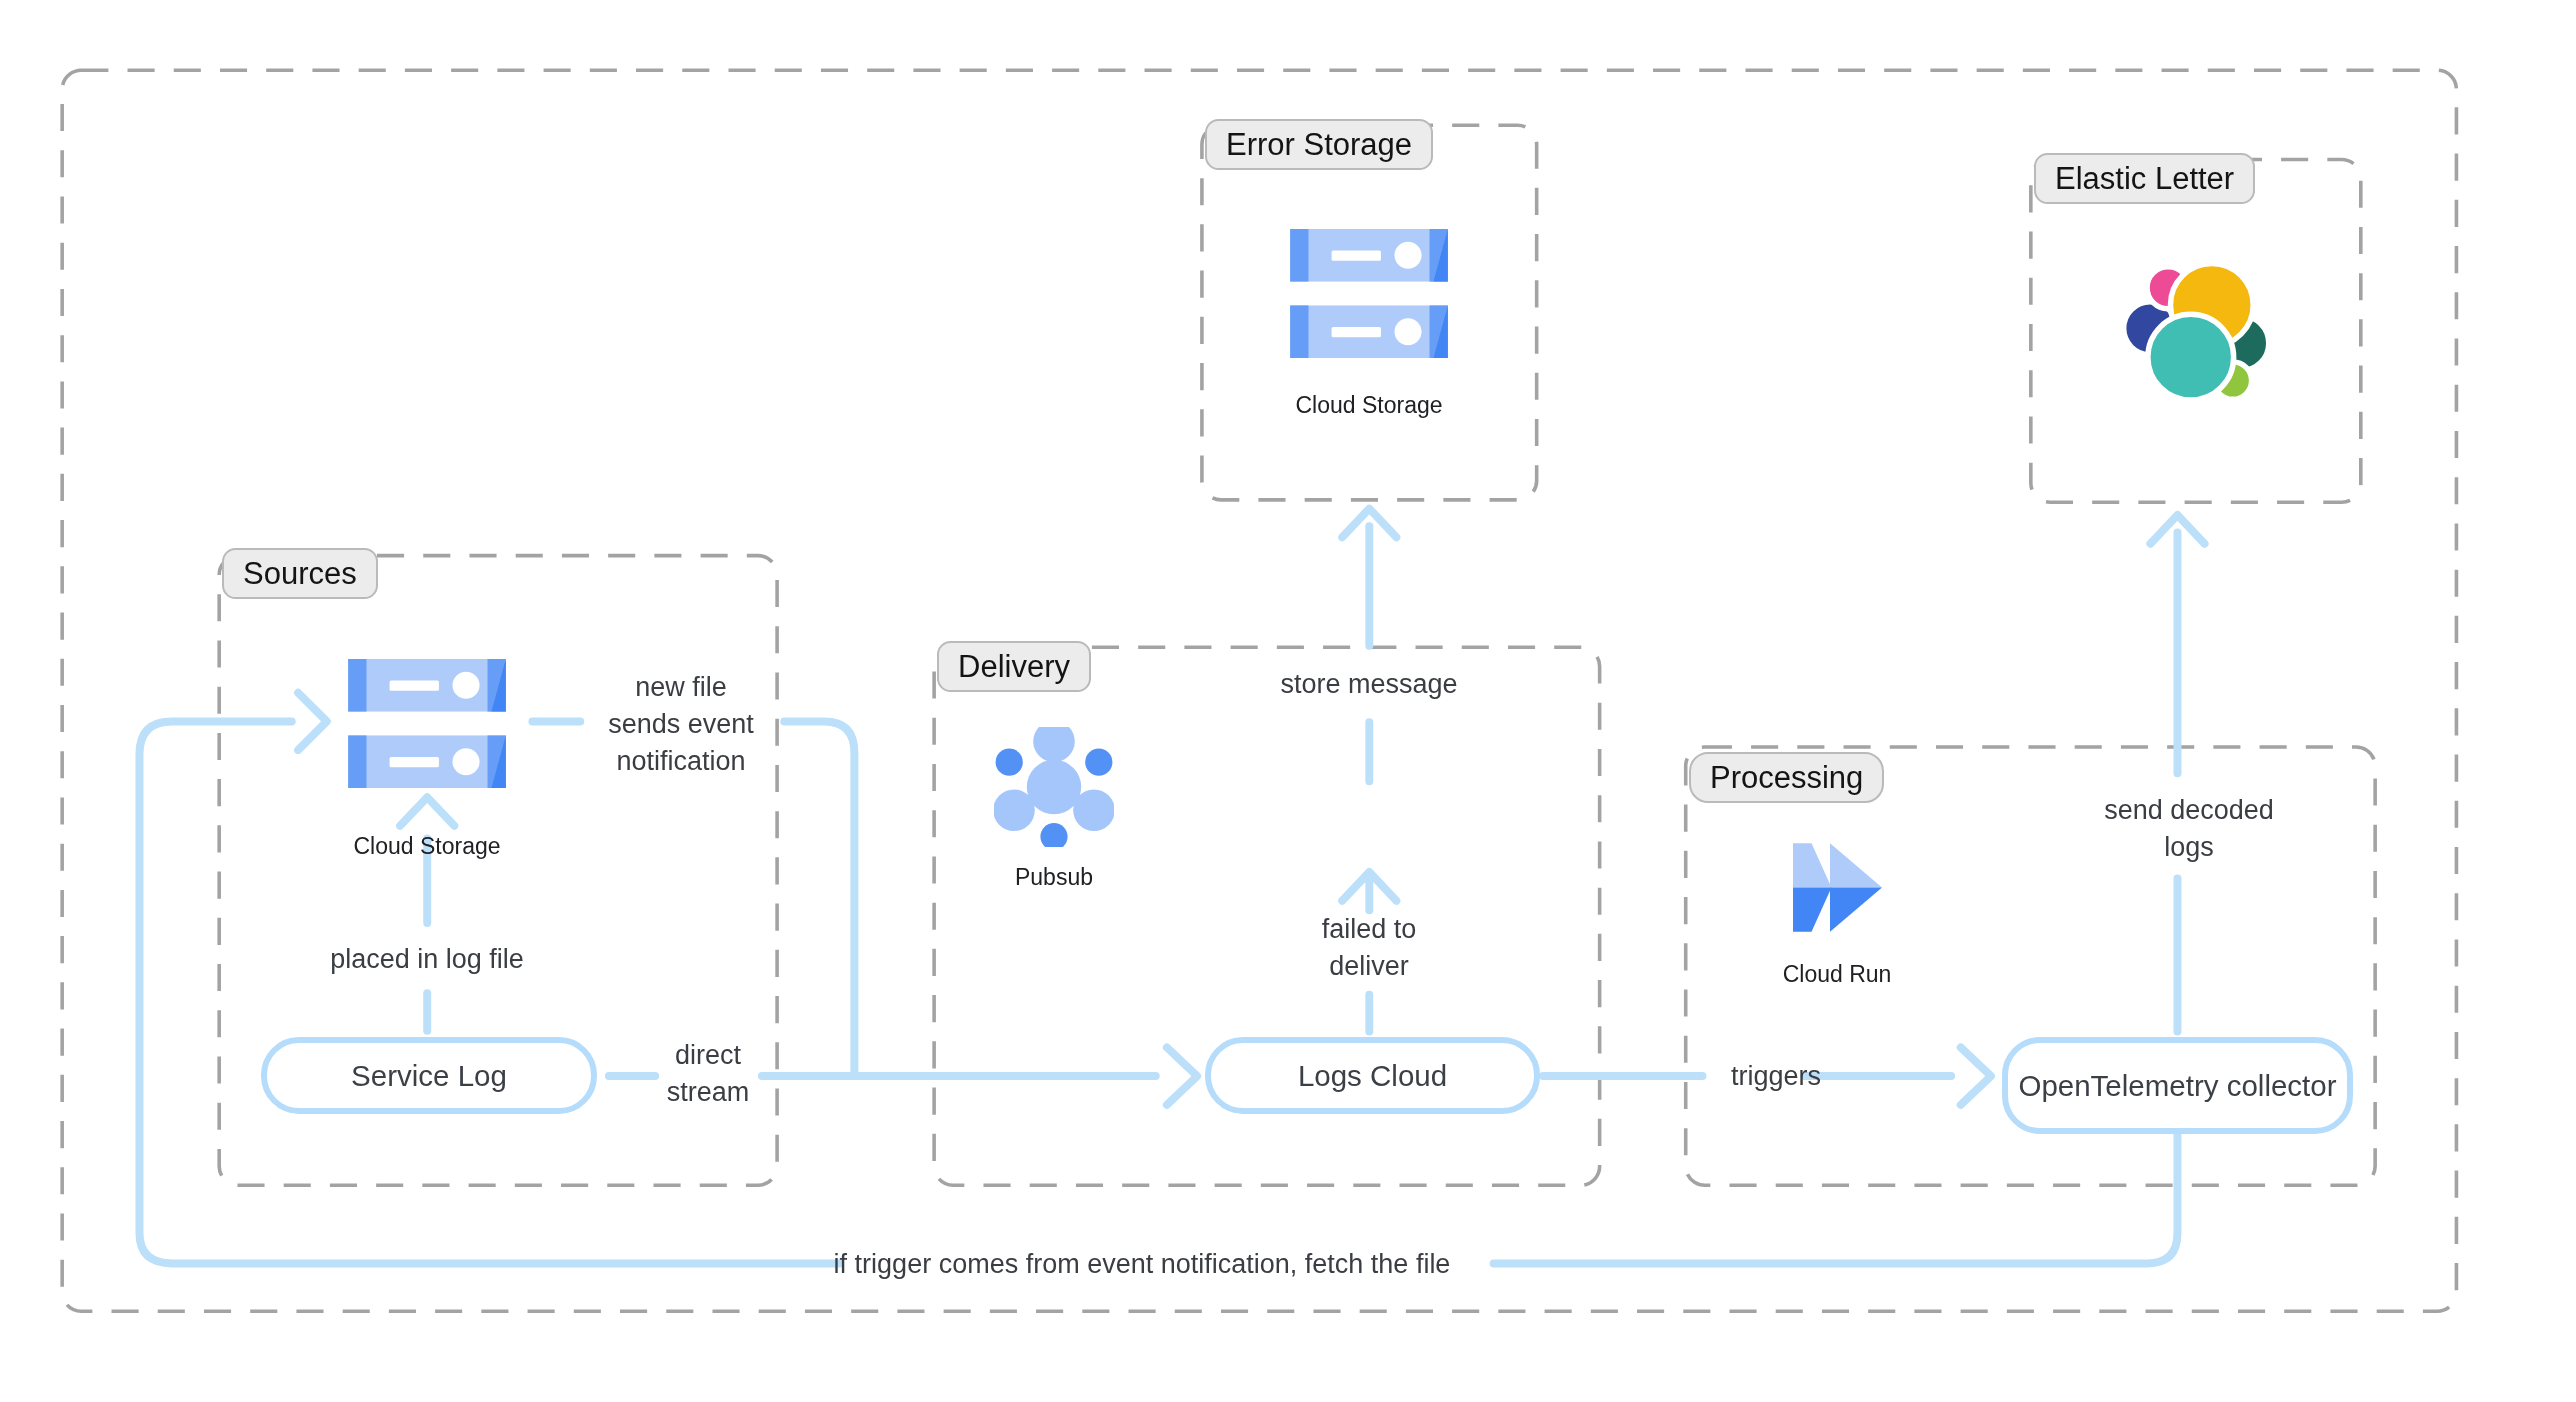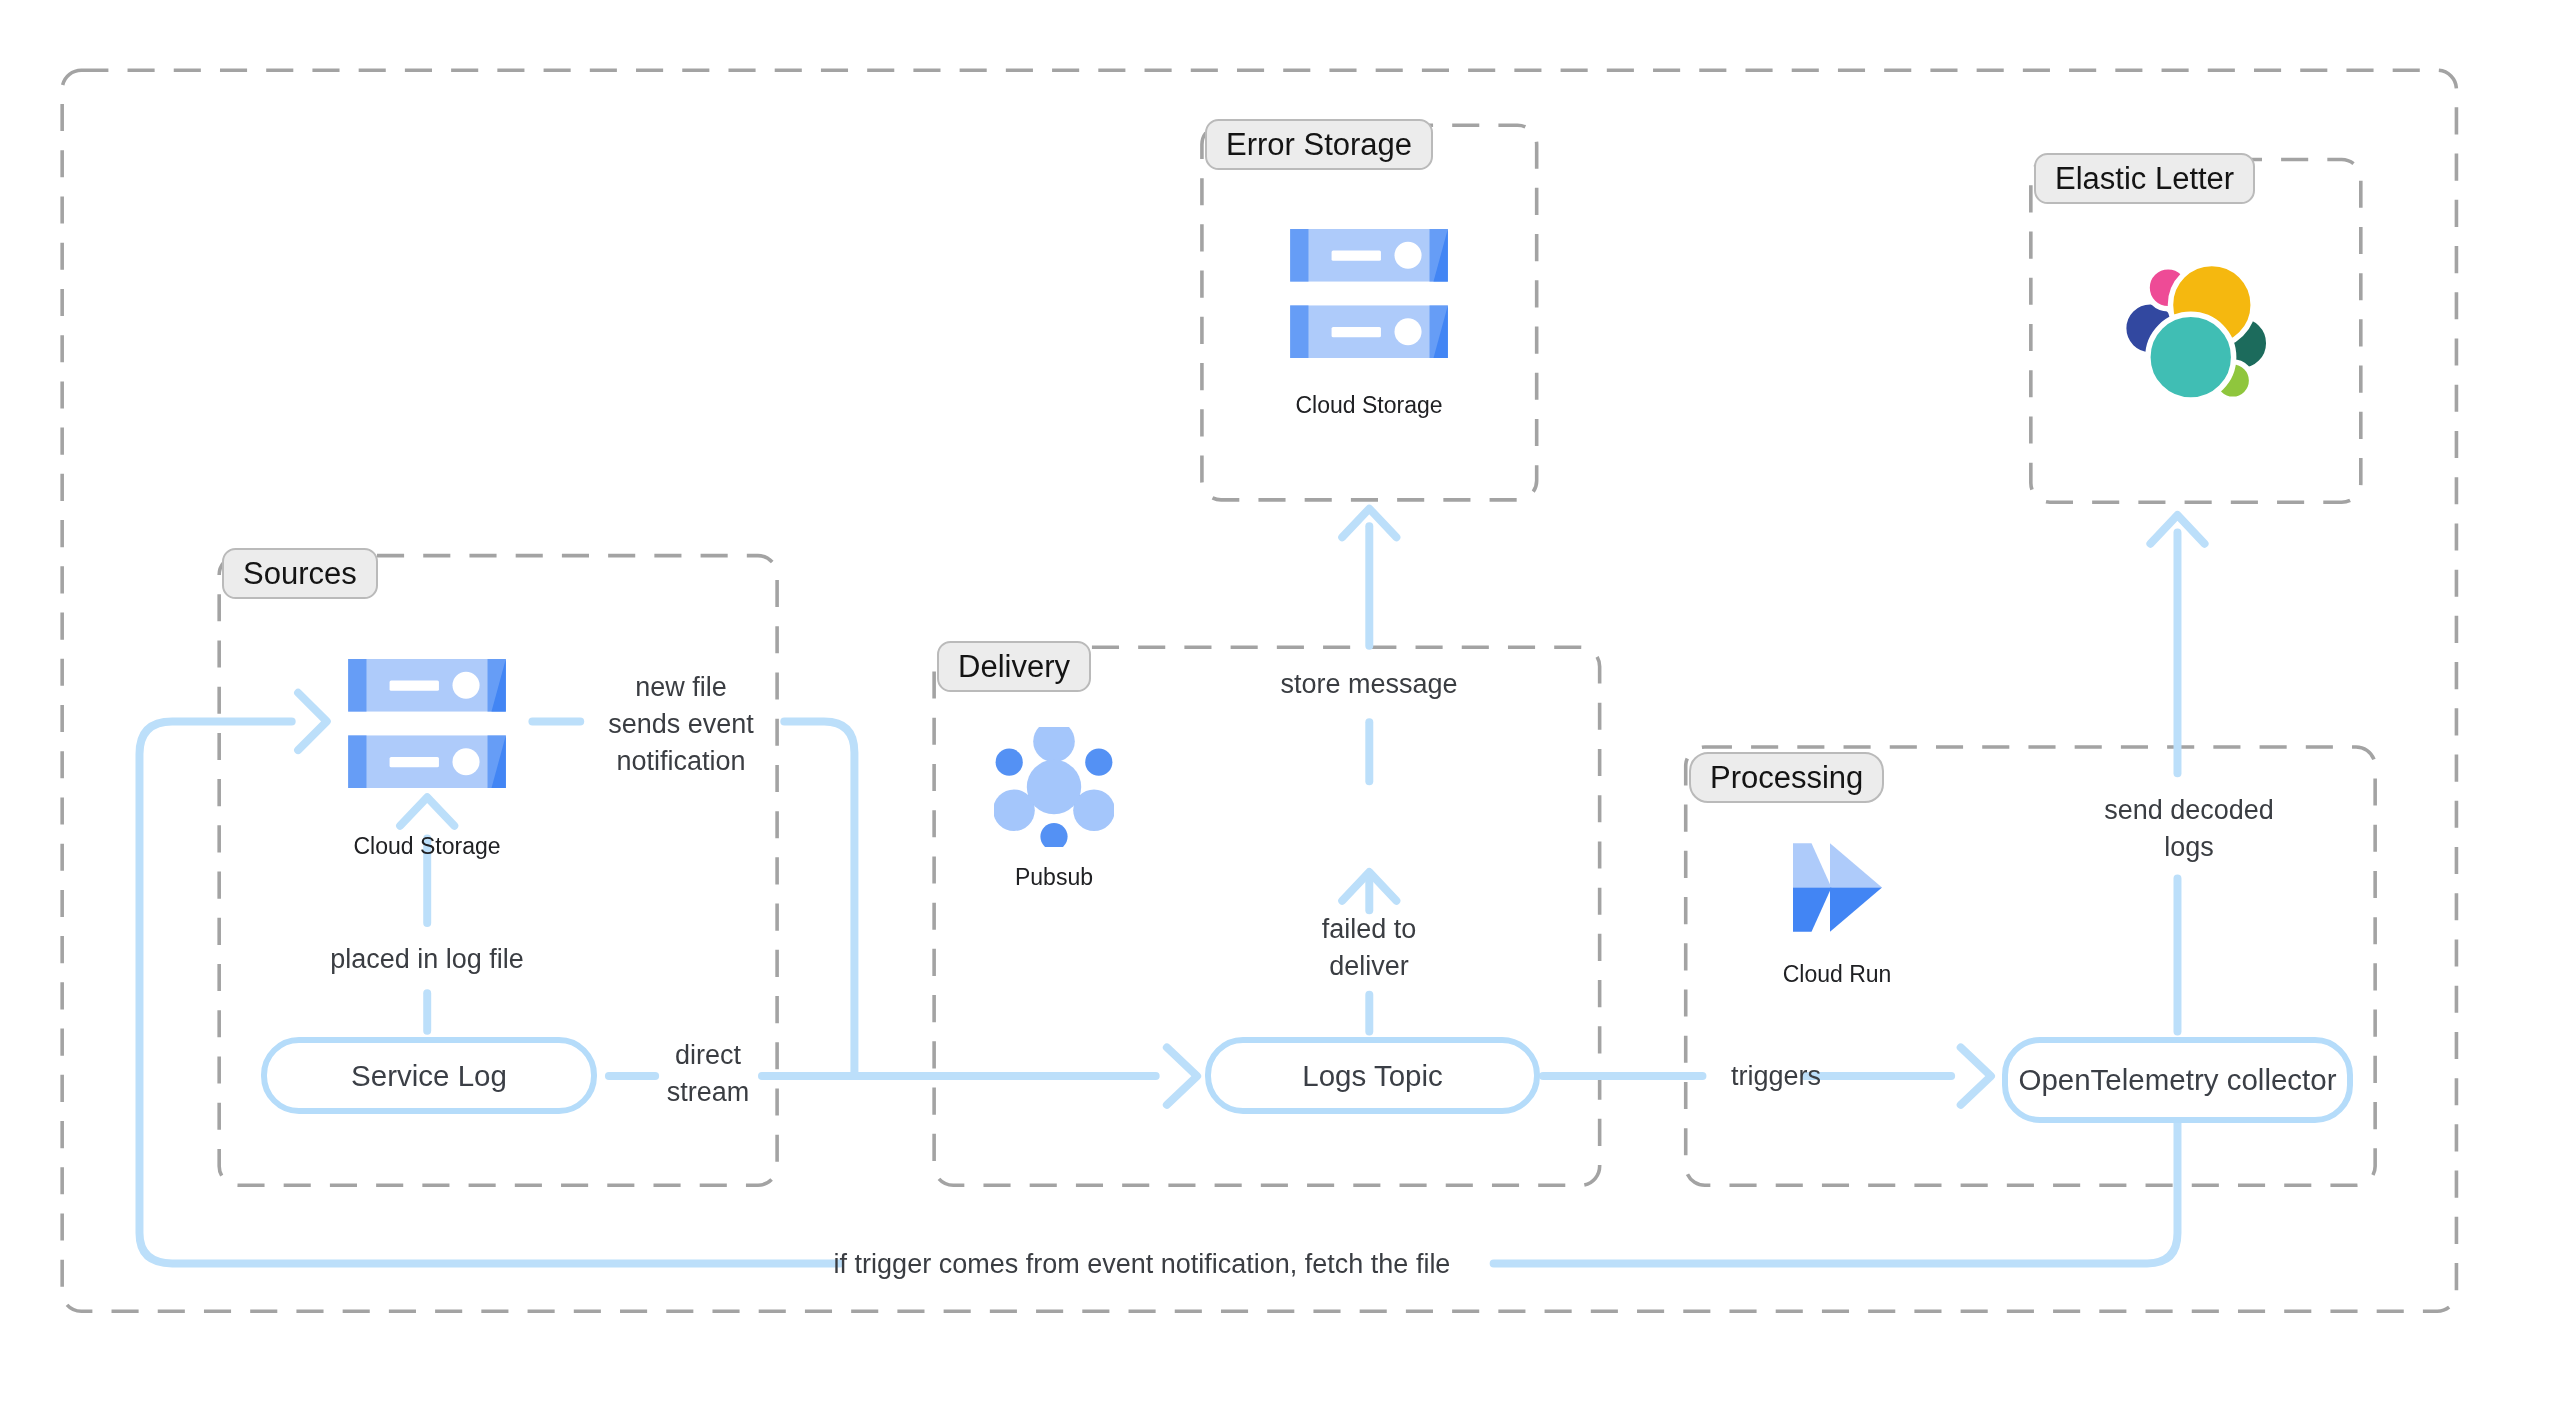--- a/index.html
+++ b/index.html
@@ -103,23 +103,23 @@
     <span>Elastic Letter</span>
   </div>
   <div class="pill" style="left:1689px; top:752px;border-radius:19px;">
     <span>Processing</span>
   </div>
 
   <div class="node" style="left:261px; top:1037px; width:336px; height:77px;">
     <span>Service Log</span>
   </div>
   <div class="node" style="left:1205px; top:1037px; width:335px; height:77px;">
-    <span>Logs Topic</span>
-  </div>
-  <div class="node" style="left:2002px; top:1037px; width:351px; height:86px;">
+    <span>Logs Cloud</span>
+  </div>
+  <div class="node" style="left:2002px; top:1037px; width:351px; height:97px;">
     <span>OpenTelemetry collector</span>
   </div>
 
   <svg class="icon" style="left:348px; top:659px;" width="158" height="129" viewBox="0 0 198 162">
     <g>
       <rect x="0" y="0" width="198" height="66" fill="var(--gcp-light)"></rect>
       <rect x="0" y="0" width="23" height="66" fill="var(--gcp-medium)"></rect>
       <rect x="175" y="0" width="23" height="66" fill="var(--gcp-medium)"></rect>
       <polygon points="198,0 198,66 180,66" fill="var(--gcp-dark)"></polygon>
       <rect x="52" y="27" width="62" height="13" rx="2" fill="#fff"></rect>

